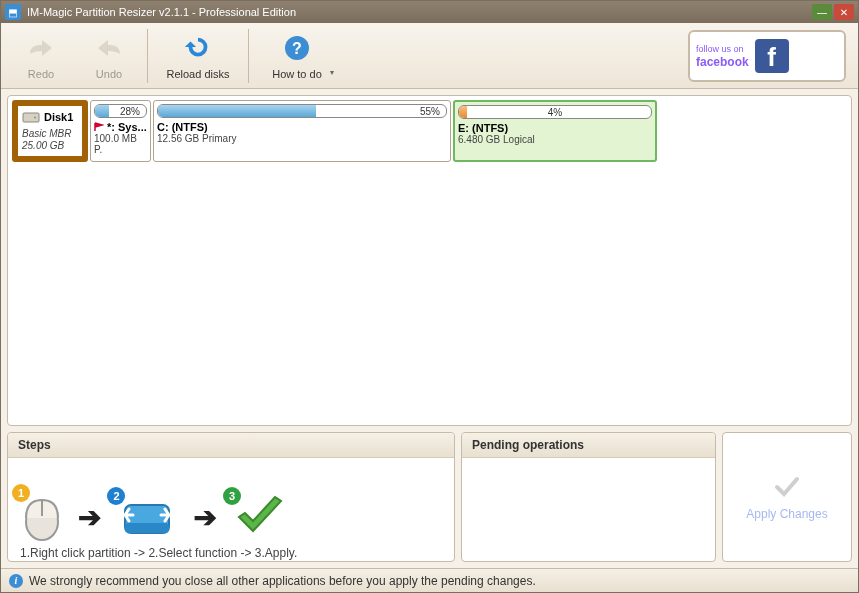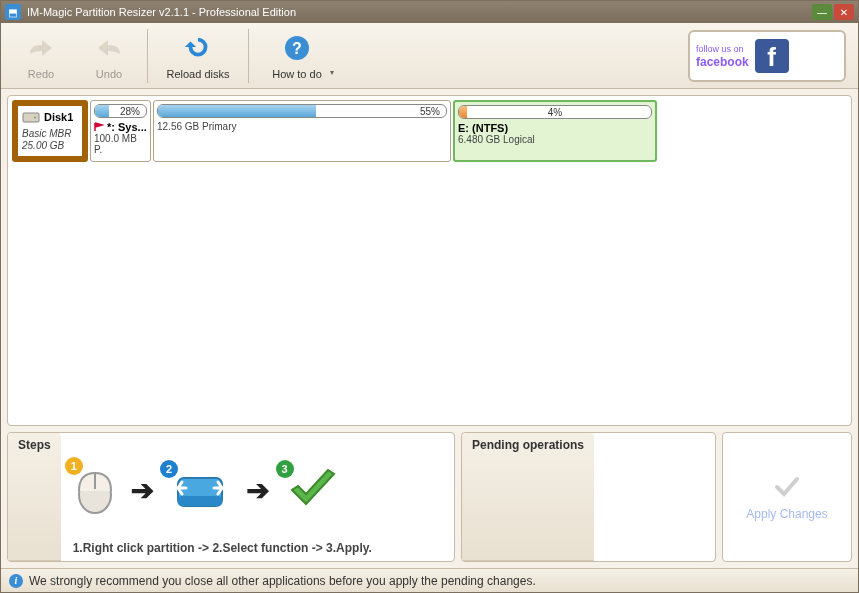--- a/index.html
+++ b/index.html
@@ -40,34 +40,34 @@
 .part.sel { border: 2px solid #6fb85f; background: #e2f4d2; }
 .part .bar { height: 14px; border: 1px solid #888; border-radius: 6px; background: #fff; position: relative; overflow: hidden; margin-bottom: 3px; }
 .part .bar .fill { height: 100%; background: linear-gradient(#a8d4f0, #5aa8d8); }
 .part .bar .fill.orange { background: linear-gradient(#f8c080, #e88830); }
 .part .bar .pct { position: absolute; right: 6px; top: 0; font-size: 10px; line-height: 14px; color: #333; }
 .part .bar .pct.center { left: 0; right: 0; text-align: center; }
 .part .lbl { font-weight: bold; font-size: 11px; display: flex; align-items: center; gap: 3px; }
 .part .sub { color: #444; }
 
 .bottom-panels { display: flex; gap: 6px; margin: 0 6px 6px 6px; height: 130px; }
-.panel { border: 1px solid #c7bba8; border-radius: 4px; background: #fff; display: flex; flex-direction: row; }
+.panel { border: 1px solid #c7bba8; border-radius: 4px; background: #fff; display: flex; flex-direction: column; gap: 24px; }
 .panel .p-title { background: linear-gradient(#f5f0e6, #e8e0d0); border-bottom: 1px solid #d5cab6; padding: 5px 10px; font-size: 12px; font-weight: bold; color: #333; border-radius: 4px 4px 0 0; }
 .panel.steps { width: 448px; }
 .panel.pending { flex: 1; }
 .panel.apply { width: 130px; display: flex; align-items: center; justify-content: center; }
 .steps-body { flex: 1; display: flex; flex-direction: column; padding: 6px 12px; }
 .steps-icons { display: flex; align-items: center; gap: 14px; flex: 1; }
 .step-ico { position: relative; }
 .step-num { position: absolute; top: -4px; left: -8px; width: 18px; height: 18px; border-radius: 50%; color: #fff; font-size: 11px; font-weight: bold; display: flex; align-items: center; justify-content: center; }
 .n1 { background: #f0b020; }
 .n2 { background: #2080d0; }
 .n3 { background: #30a040; }
 .arrow { font-size: 28px; color: #222; font-weight: bold; }
-.steps-text { font-size: 12px; font-weight: bold; color: #444; }
+.steps-text { font-size: 12px; font-weight: normal; color: #444; }
 .apply-btn { display: flex; flex-direction: column; align-items: center; gap: 6px; opacity: 0.4; font-size: 12px; color: #1d4ed8; cursor: default; }
 .apply-btn .chk { width: 28px; height: 28px; }
 
 .statusbar { height: 24px; background: linear-gradient(#f5f0e6, #e8e0d0); border-top: 1px solid #c7bba8; display: flex; align-items: center; padding: 0 8px; font-size: 12px; color: #333; gap: 6px; }
 .info-ico { width: 14px; height: 14px; border-radius: 50%; background: #3b8dd4; color: #fff; font-size: 10px; font-weight: bold; display: flex; align-items: center; justify-content: center; font-style: italic; font-family: Georgia; }
 
 .flag { width: 10px; height: 10px; display: inline-block; }
 </style>
 </head>
 <body>
@@ -154,20 +154,23 @@
               </svg>
               <span>*: Sys...</span>
             </div>
             <div class="sub">100.0 MB P.</div>
           </div>
           <div class="part" style="width: 298px;">
             <div class="bar">
               <div class="fill " style="width:55%"></div>
               <div class="pct">55%</div>
             </div>
+            <div class="lbl">
+              <span>C: (NTFS)</span>
+            </div>
             <div class="sub">12.56 GB Primary</div>
           </div>
           <div class="part sel" style="width: 204px;">
             <div class="bar">
               <div class="fill orange" style="width:4%"></div>
               <div class="pct center">4%</div>
             </div>
             <div class="lbl">
               <span>E: (NTFS)</span>
             </div>

